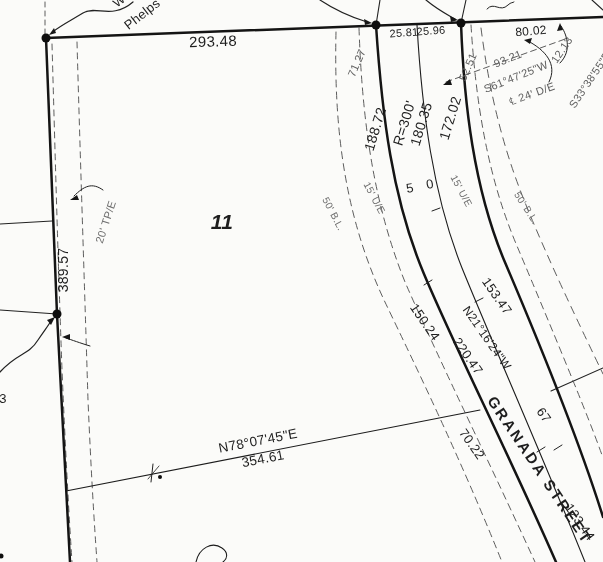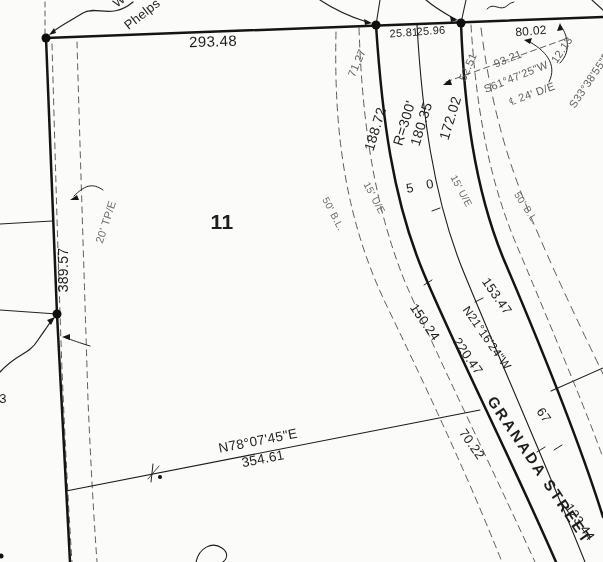--- a/index.html
+++ b/index.html
@@ -4,21 +4,21 @@
 <style>
   html,body{margin:0;padding:0;background:#e8e8e8;}
   #stage{position:relative;width:603px;height:562px;background:#fbfbf9;overflow:hidden;
          font-family:"Liberation Sans", sans-serif;}
   #lines{position:absolute;left:0;top:0;width:603px;height:562px;}
   .lbl{position:absolute;transform:translate(-50%,-50%) rotate(var(--r,0deg));
        color:#1e1e1e;white-space:nowrap;line-height:1;letter-spacing:.3px;}
   .gray{color:#5f5f5f;}
   .lt{color:#6e6e6e;}
   .b{font-weight:bold;}
-  .it{}
+  .it{font-style:italic;}
   .street{letter-spacing:2.5px;}
 </style>
 </head>
 <body>
 
 <div id="stage">
 
   <svg id="lines" viewBox="0 0 603 562" fill="none" stroke-linecap="round">
 
     <g stroke="#222" stroke-width="1.1">

